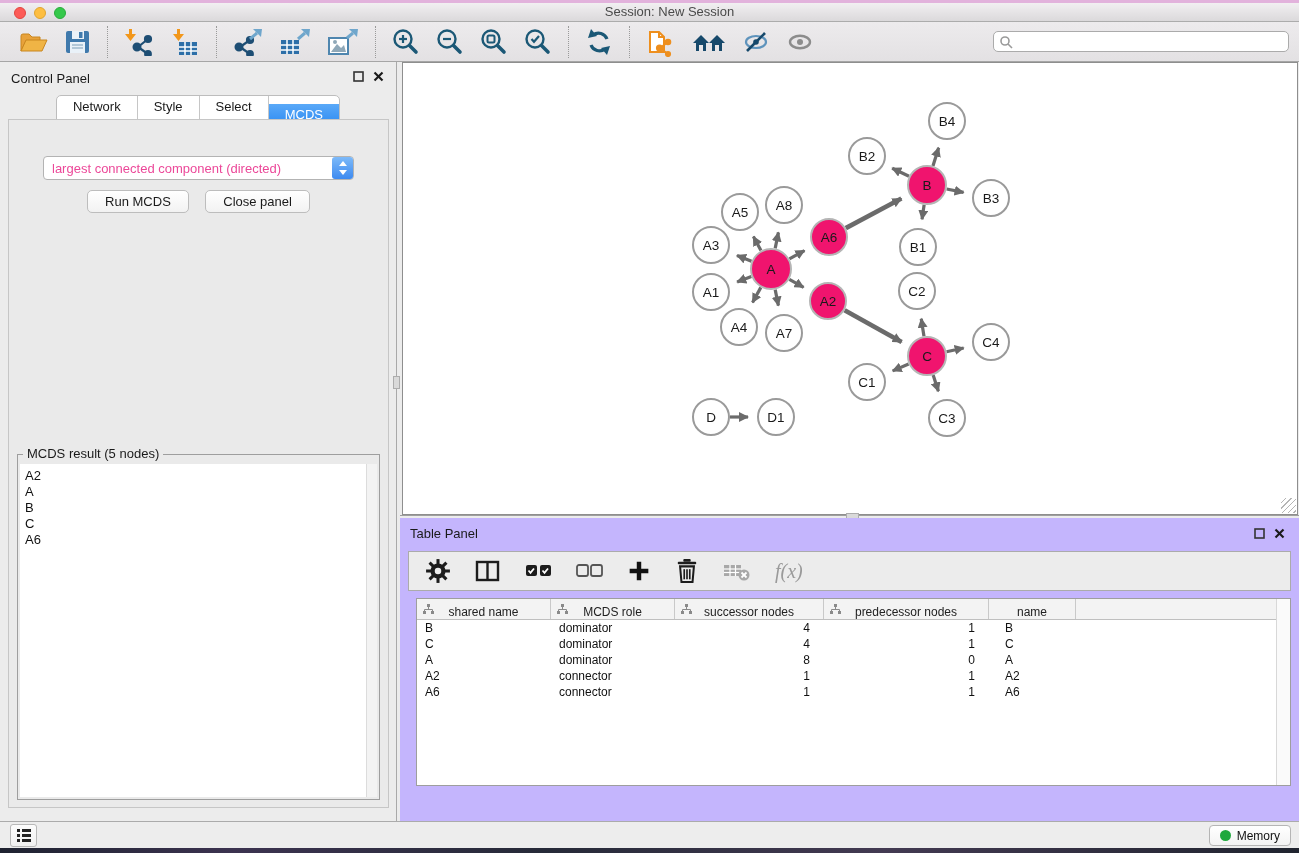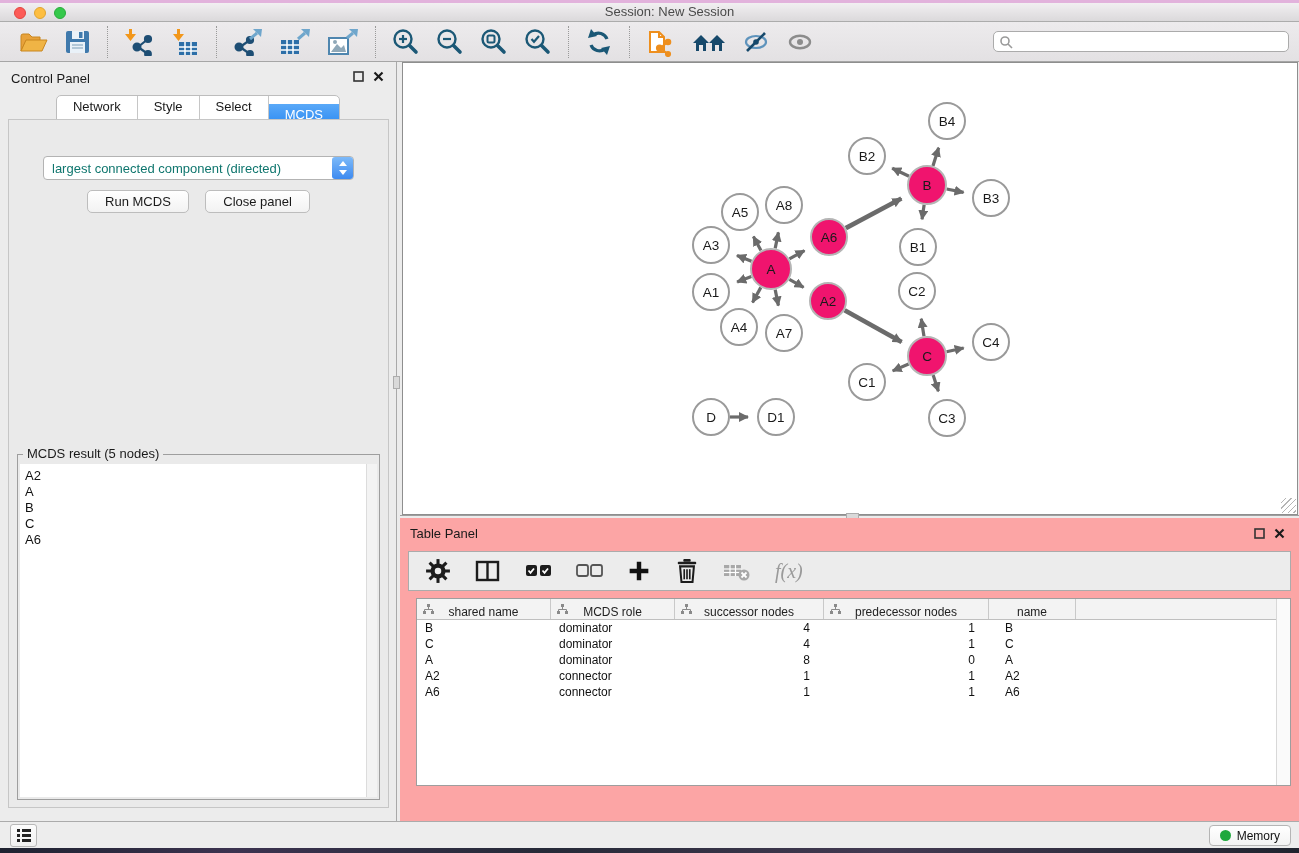--- a/index.html
+++ b/index.html
@@ -33,21 +33,21 @@
   .panel-title { font-size:13px; color:#1A1A1A; }
   .winbtns { position:absolute; top:9px; display:flex; gap:9px; }
   .cp-content { position:absolute; left:8px; right:7px; top:57px; bottom:13px; border:1px solid #C6C6C6; background:#EAEAEA; }
   .seg { display:inline-flex; border:1px solid #BDBDBD; border-radius:5px; overflow:hidden; background:#fff; }
   .seg > div { padding:2px 16px; font-size:13px; color:#1A1A1A; border-right:1px solid #C6C6C6; line-height:17px; }
   .seg > div:last-child { border-right:none; }
   .seg > div.active { background:linear-gradient(#5AA9F8,#2E8BF2); color:#fff;margin-top:8px; }
   .opt-label { position:absolute; top:14px; width:100%; text-align:center; font-size:13px; color:#1A1A1A; }
   .dropdown { position:absolute; left:34px; right:34px; top:36px; height:24px; background:#fff;
     border:1px solid #B3B3B3; border-radius:4px; display:flex; align-items:center; }
-  .dropdown .val { flex:1; font-size:13px; padding-left:8px; color:#0f766e; white-space:nowrap; overflow:hidden; }
+  .dropdown .val { flex:1; font-size:13px; padding-left:8px; color:#ec4899; white-space:nowrap; overflow:hidden; }
   .dropdown .stepper { width:21px; height:22px; border-radius:3px; margin-right:0px;
     background:linear-gradient(#7DBAF9,#3D8AF0); position:relative; }
   .stepper .up, .stepper .dn { position:absolute; left:50%; transform:translateX(-50%); width:0; height:0; }
   .stepper .up { top:4px; border-left:4px solid transparent; border-right:4px solid transparent; border-bottom:5px solid #fff; }
   .stepper .dn { bottom:4px; border-left:4px solid transparent; border-right:4px solid transparent; border-top:5px solid #fff; }
   .btnrow { position:absolute; top:70px; width:100%; text-align:center; }
   .pushbtn { display:inline-block; background:linear-gradient(#FFFFFF,#F2F2F2); border:1px solid #BDBDBD;
     border-radius:5px; font-size:13px; padding:3px 17px; color:#1A1A1A; margin:0 6px; }
   .groupbox { position:absolute; left:8px; right:8px; top:334px; bottom:7px; border:1px solid #9E9E9E; }
   .groupbox .legend { position:absolute; top:-9px; left:5px; background:#EAEAEA; padding:0 4px; font-size:13px; color:#1A1A1A; }
@@ -65,21 +65,21 @@
   .net-titlebar .title { position:absolute; width:100%; text-align:center; top:6px; font-size:13px; color:#2E2E2E; }
   .net-canvas { position:absolute; left:0; top:26px; right:0; bottom:0; background:#fff; }
   .resize-grip { position:absolute; right:1px; bottom:1px; width:15px; height:15px;
     background:repeating-linear-gradient(135deg, transparent 0 3px, #B5B5B5 3px 4px); }
 
   .h-divider { position:absolute; left:0; right:0; top:453px; height:3px; background:#ECECEC; border-top:1px solid #9E9E9E; }
   .h-handle { position:absolute; left:446px; top:-3px; width:13px; height:6px; background:#D9D9D9; border:1px solid #ACACAC; }
   .v-handle { position:absolute; left:393px; top:376px; width:7px; height:13px; background:#D9D9D9; border:1px solid #ACACAC; z-index:5; }
 
   
-  .table-panel { position:absolute; left:0; right:0; top:456px; bottom:0; background:#fca5a5; }
+  .table-panel { position:absolute; left:0; right:0; top:456px; bottom:0; background:#c4b5fd; }
   .tp-toolbar { position:absolute; left:8px; right:8px; top:33px; height:40px; border:1px solid #ABABAB;
     background:#ECECEC; display:flex; align-items:center; gap:24px; padding-left:16px; }
   .tp-toolbar .tbtn { padding:0; height:32px; }
   .fx { font-family:"Liberation Serif","DejaVu Serif",serif; font-style:italic; color:#9A9A9A; font-size:20px; }
   .tablebox { position:absolute; left:16px; right:8px; top:80px; height:188px; background:#fff; border:1px solid #9E9E9E; }
   .tbl-sb { position:absolute; right:0; top:0; bottom:0; width:14px; background:#FAFAFA; border-left:1px solid #D8D8D8; }
   .thead { display:flex; height:21px; background:#F3F3F3; border-bottom:1px solid #BFBFBF; margin-right:14px; }
   .th { position:relative; border-right:1px solid #C9C9C9; font-size:12px; color:#222;
     display:flex; align-items:flex-end; justify-content:center; }
   .th .treeicon { position:absolute; left:6px; top:5px; }

